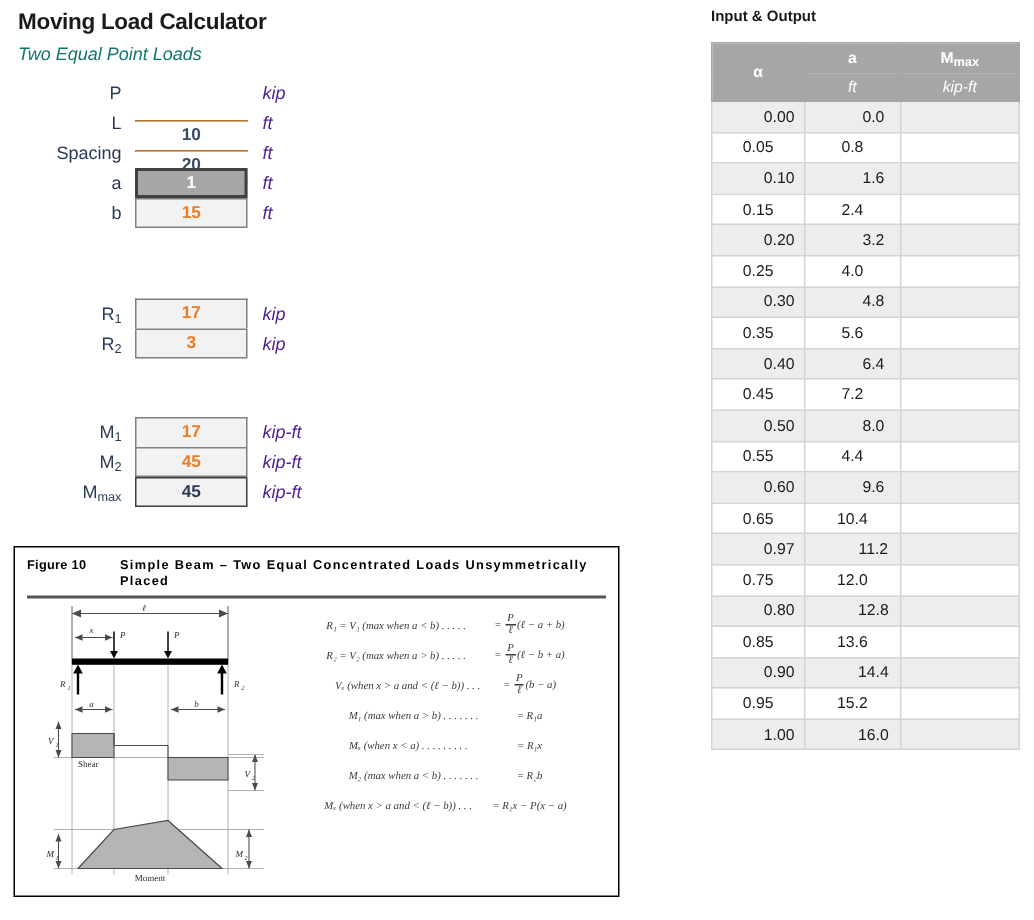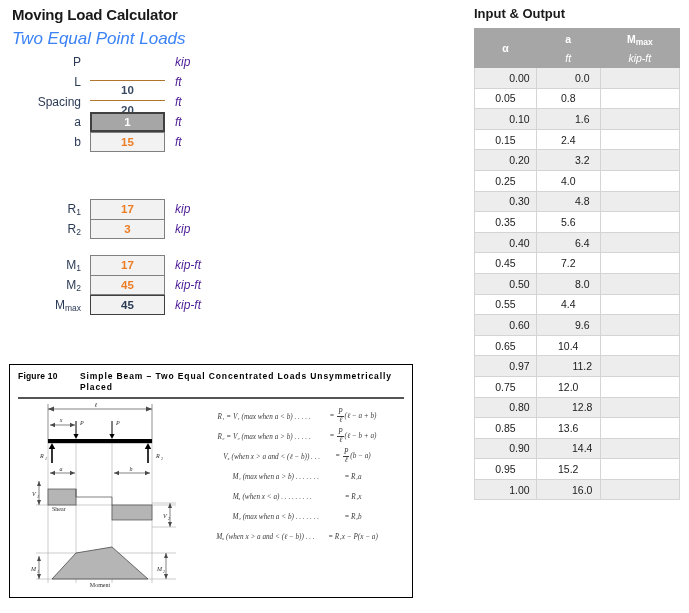--- a/index.html
+++ b/index.html
@@ -15,21 +15,21 @@
   
   .left-panel { position: absolute; left: 0; top: 0; width: 452px; height: 613px; }
 
   .app-title {
     position: absolute; left: 12px; top: 6px;
     font-size: 15px; font-weight: bold; color: #1a1a1a;
     letter-spacing: -0.2px;
   }
   .app-subtitle {
     position: absolute; left: 12px; top: 29px;
-    font-size: 17px; font-style: italic; color: #3b82f6;
+    font-size: 12px; font-style: italic; color: #0f766e;
   }
 
   
   .grp { position: absolute; }
   .row { display: flex; align-items: stretch; height: 20px; }
   .row .lbl {
     width: 78px; text-align: right; padding-right: 9px;
     font-size: 12px; color: #2b3a55; line-height: 20px;
     white-space: nowrap;
   }
@@ -76,21 +76,21 @@
   .eq .rhs { font-style: italic; }
   .frac { display: inline-flex; flex-direction: column; vertical-align: middle;
           text-align: center; font-style: italic; line-height: 1; margin: 0 1px; }
   .frac .num { border-bottom: 0.7px solid #3a3a3a; padding: 0 1px; }
   .frac .den { padding: 0 1px; }
 
   
   .right-panel { position: absolute; left: 460px; top: 0; width: 229px; height: 613px; }
   .io-title {
     position: absolute; left: 14px; top: 6px;
-    font-size: 13px; font-weight: bold; color: #1a1a1a;
+    font-size: 10px; font-weight: bold; color: #1a1a1a;
   }
   table.io {
     position: absolute; left: 14px; top: 28px;
     width: 206px; border-collapse: collapse;
   }
   table.io th, table.io td {
     border: 1px solid #d4d4d4; padding: 0;
     font-size: 10.5px; text-align: center;
   }
   table.io thead th { background: #A6A6A6; color: #ffffff; border-color: #A6A6A6; }
@@ -147,21 +147,21 @@
         <div class="cell out">17</div>
         <div class="unit">kip</div>
       </div>
       <div class="row">
         <div class="lbl"><span>R</span><sub>2</sub></div>
         <div class="cell out last">3</div>
         <div class="unit">kip</div>
       </div>
     </div>
 
-    <div class="grp" style="left:12px; top:255px;">
+    <div class="grp" style="left:12px; top:278px;">
       <div class="row">
         <div class="lbl"><span>M</span><sub>1</sub></div>
         <div class="cell out">17</div>
         <div class="unit">kip-ft</div>
       </div>
       <div class="row">
         <div class="lbl"><span>M</span><sub>2</sub></div>
         <div class="cell out last">45</div>
         <div class="unit">kip-ft</div>
       </div>

